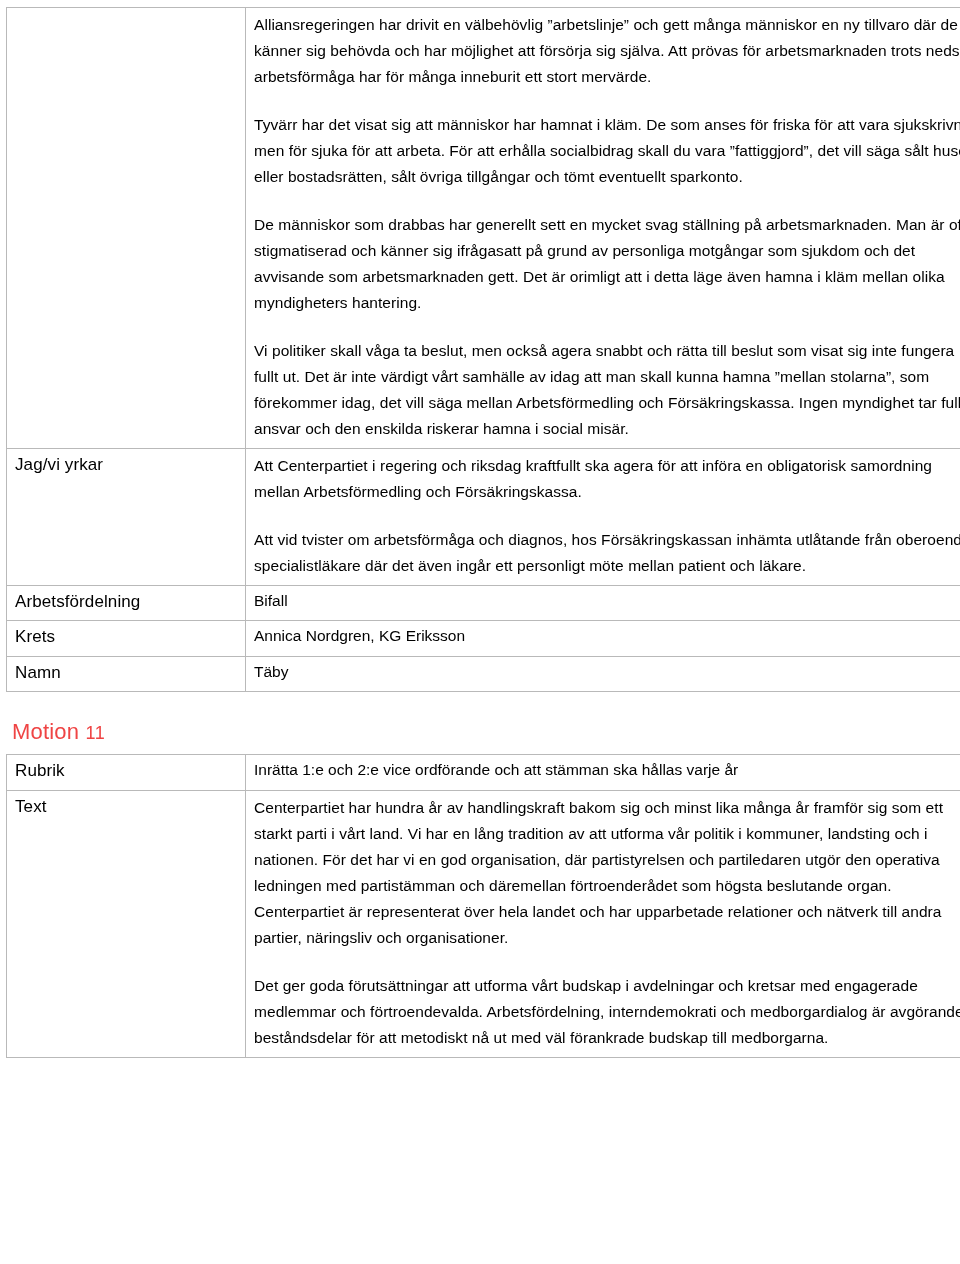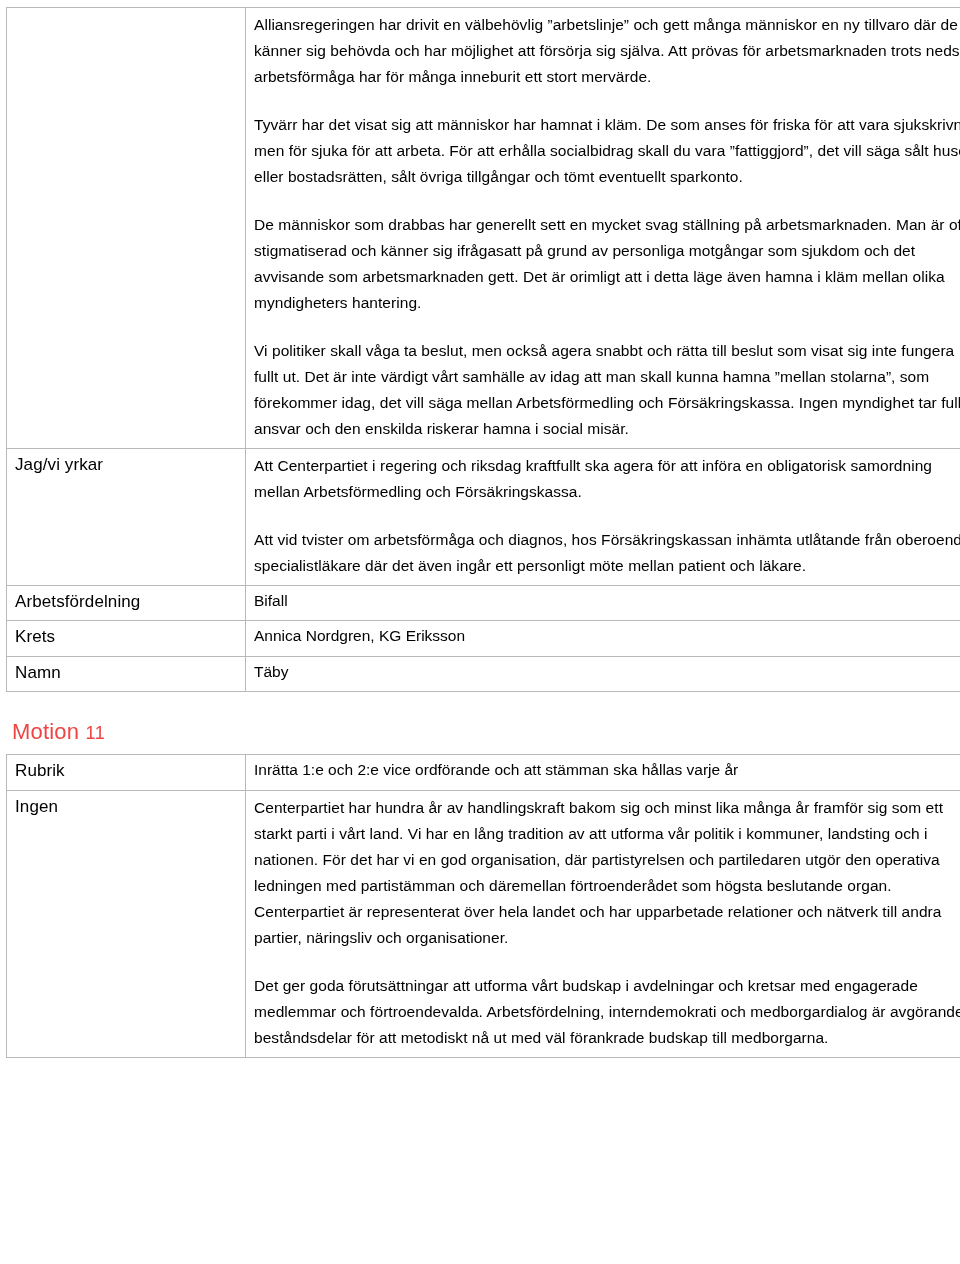--- a/index.html
+++ b/index.html
@@ -162,21 +162,21 @@
         <td class="col-label">
           <div class="label-text">Rubrik</div>
         </td>
         <td class="col-value">
           <div class="single-line">Inrätta 1:e och 2:e vice ordförande och att stämman ska hållas varje år</div>
         </td>
       </tr>
 
       <tr>
         <td class="col-label">
-          <div class="label-text">Ingen</div>
+          <div class="label-text">Text</div>
         </td>
         <td class="col-value cell-bot-pad">
           <div class="body-text">
             <p>Centerpartiet har hundra år av handlingskraft bakom sig och minst lika många år framför sig som ett starkt parti i vårt land. Vi har en lång tradition av att utforma vår politik i kommuner, landsting och i nationen. För det har vi en god organisation, där partistyrelsen och partiledaren utgör den operativa ledningen med partistämman och däremellan förtroenderådet som högsta beslutande organ. Centerpartiet är representerat över hela landet och har upparbetade relationer och nätverk till andra partier, näringsliv och organisationer.</p>
             <p>Det ger goda förutsättningar att utforma vårt budskap i avdelningar och kretsar med engagerade medlemmar och förtroendevalda. Arbetsfördelning, interndemokrati och medborgardialog är avgörande beståndsdelar för att metodiskt nå ut med väl förankrade budskap till medborgarna.</p>
           </div>
         </td>
       </tr>
 
     </tbody>

